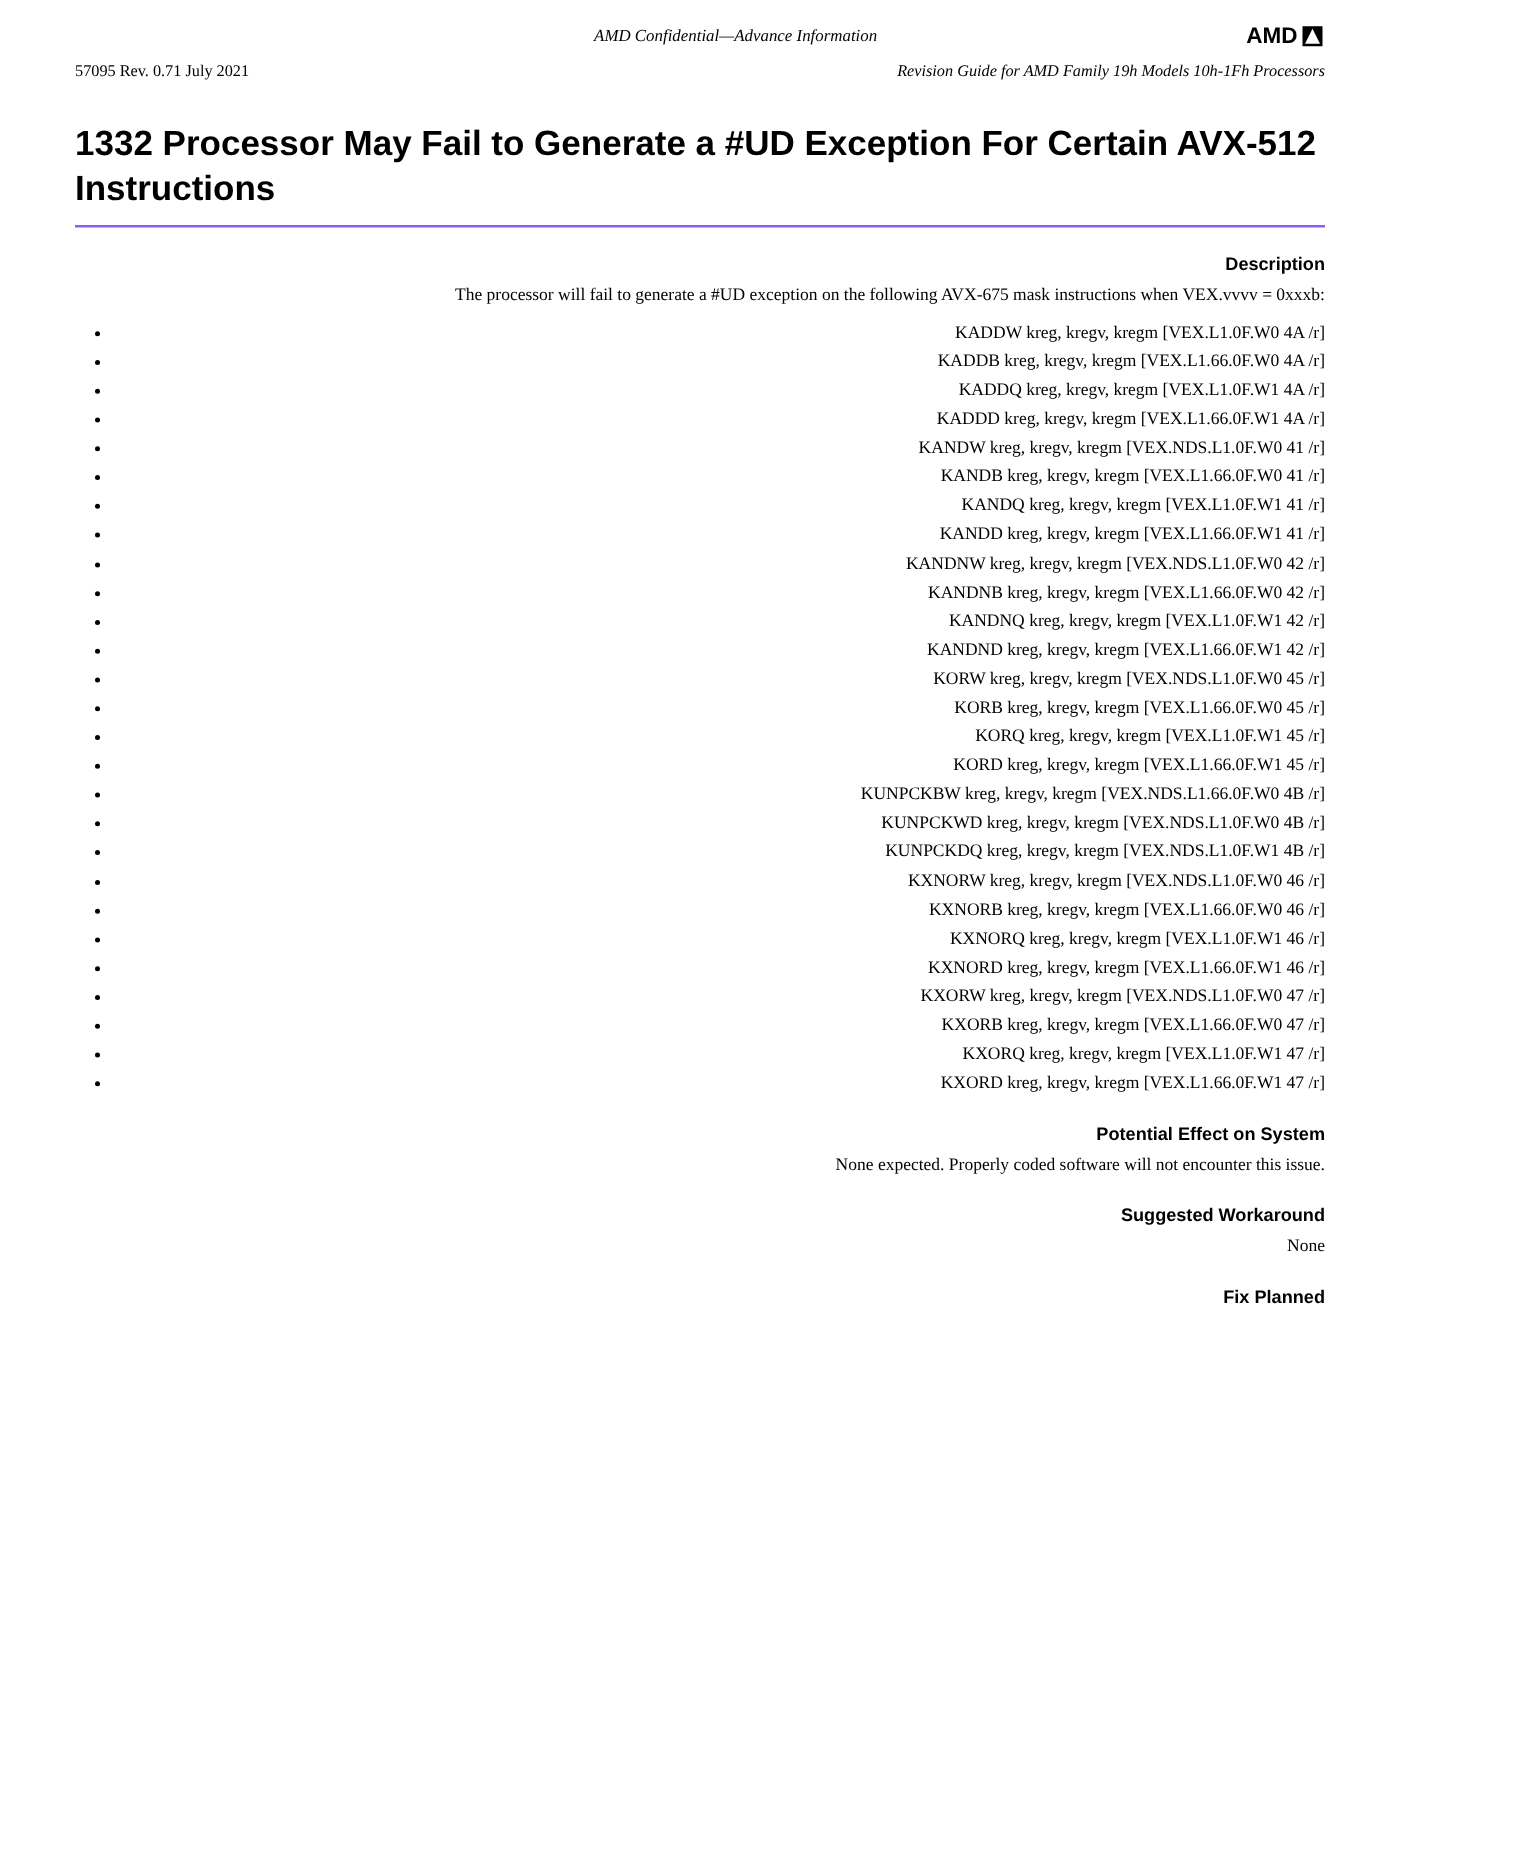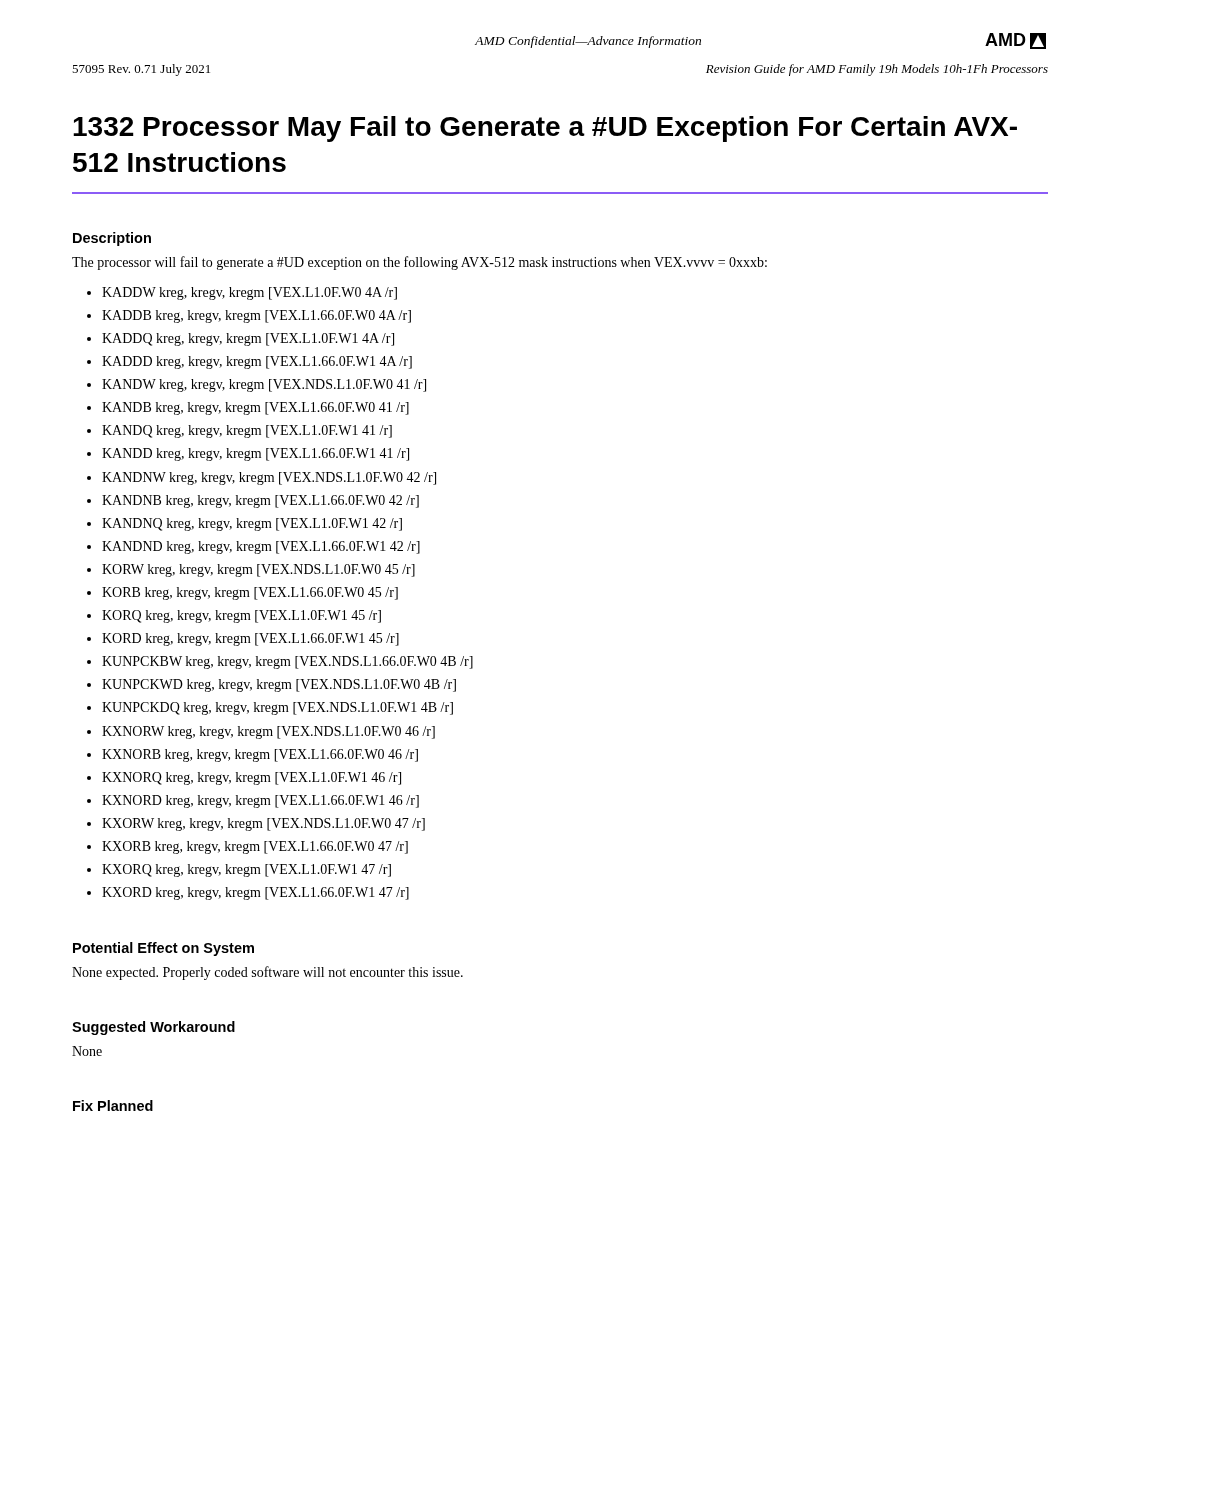--- a/index.html
+++ b/index.html
@@ -14,21 +14,21 @@
       font-size: 14px;
       color: #000000;
       width: 1224px;
       min-height: 1501px;
     }
 
     .page {
       width: 1120px;
       min-height: 1501px;
       background: #ffffff;
-      padding: 12px;
+      padding: 0;
       position: relative;
     }
 
     
     .header {
       display: flex;
       justify-content: space-between;
       align-items: center;
       padding: 18px 60px 6px 60px;
       border-bottom: none;
@@ -60,21 +60,22 @@
       font-size: 28px;
       font-weight: bold;
       line-height: 1.3;
       margin-bottom: 8px;
       padding-bottom: 10px;
       border-bottom: 2px solid #8b5cf6;
     }
 
     
     .section {
-      margin-top: 36px;
+      margin-top: 22px;
+      text-align: right;
     }
 
     .section-heading {
       font-family: Arial, sans-serif;
       font-weight: bold;
       font-size: 14.5px;
       margin-bottom: 6px;
     }
 
     .section-text {
@@ -137,21 +138,21 @@
       <em>Revision Guide for AMD Family 19h Models 10h-1Fh Processors</em>
     </span>
   </div>
 
   <div class="content">
 
     <h1 class="doc-title">1332 Processor May Fail to Generate a #UD Exception For Certain AVX-512 Instructions</h1>
 
     <div class="section">
       <div class="section-heading">Description</div>
-      <p class="section-text">The processor will fail to generate a #UD exception on the following AVX-512 mask instructions when VEX.vvvv = 0xxxb:</p>
+      <p class="section-text">The processor will fail to generate a #UD exception on the following AVX-675 mask instructions when VEX.vvvv = 0xxxb:</p>
 
       <ul class="bullet-list">
       <li>KADDW kreg, kregv, kregm [VEX.L1.0F.W0 4A /r]</li>
           <li>KADDB kreg, kregv, kregm [VEX.L1.66.0F.W0 4A /r]</li>
           <li>KADDQ kreg, kregv, kregm [VEX.L1.0F.W1 4A /r]</li>
           <li>KADDD kreg, kregv, kregm [VEX.L1.66.0F.W1 4A /r]</li>
           <li>KANDW kreg, kregv, kregm [VEX.NDS.L1.0F.W0 41 /r]</li>
           <li>KANDB kreg, kregv, kregm [VEX.L1.66.0F.W0 41 /r]</li>
           <li>KANDQ kreg, kregv, kregm [VEX.L1.0F.W1 41 /r]</li>
           <li>KANDD kreg, kregv, kregm [VEX.L1.66.0F.W1 41 /r]</li>

